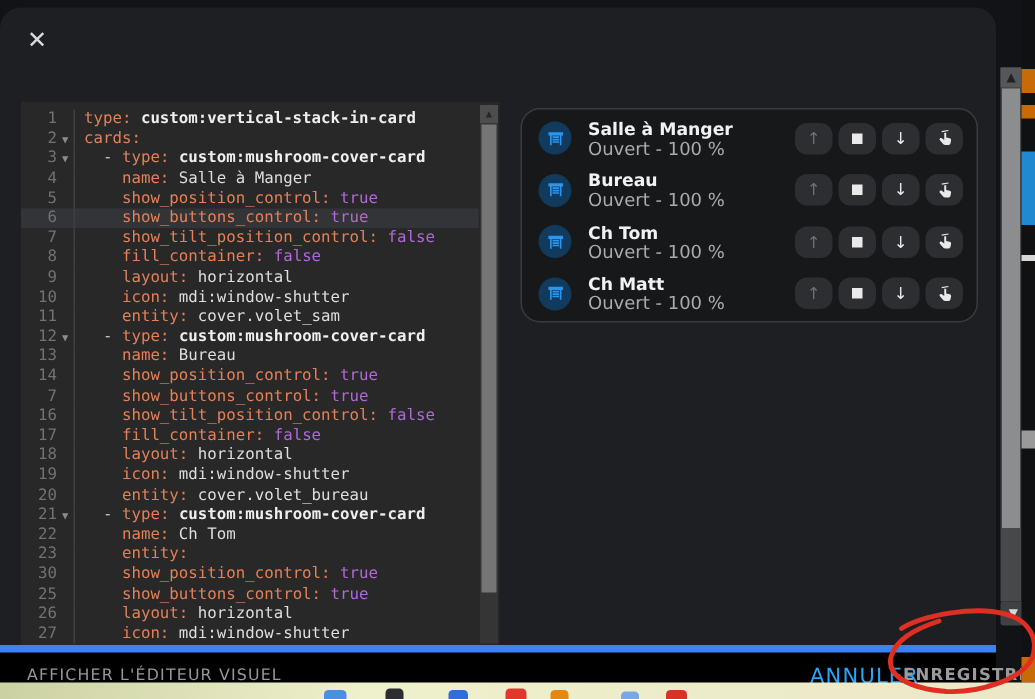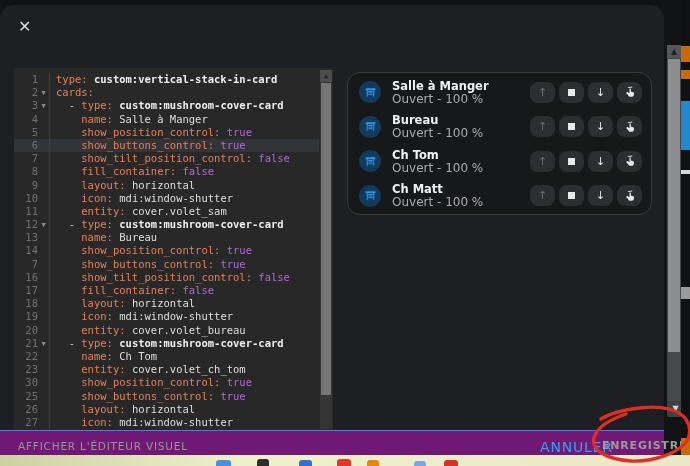--- a/index.html
+++ b/index.html
@@ -53,21 +53,21 @@
   .row .nm{font-size:11.5px;font-weight:bold;color:#f1f2f3;line-height:13px}
   .row .st{font-size:12px;color:#a9abad;line-height:12px}
   .row .btns{display:flex;gap:4px;flex:none;margin-right:2px}
   .cbtn{width:25px;height:21px;border-radius:8px;background:var(--bg-btn);color:#e9e9e9;
     display:flex;align-items:center;justify-content:center;font-size:11px;cursor:pointer}
   .cbtn.dis{color:#6d6f72}
   .cbtn .sq{width:7px;height:7px;background:currentColor}
   .cbtn svg{width:12px;height:12px}
 
   
-  #footer{left:0;top:425px;width:664px;height:30px;background:#701a75;border-top:1px solid #3b82f6}
+  #footer{left:0;top:425px;width:664px;height:30px;background:#000000;border-top:5px solid #3b82f6}
   #visual-editor-link{left:18px;top:9px;font-size:10.5px;font-weight:500;color:#96989b;
     letter-spacing:.8px;cursor:pointer}
   #cancel-btn{left:540px;top:8px;font-size:14px;font-weight:normal;color:var(--c-accent);
     letter-spacing:.8px;cursor:pointer}
   #save-btn{left:602px;top:8px;font-size:11px;font-weight:bold;color:#9a9b9d;
     letter-spacing:.8px;cursor:pointer}
 
   
   #pg-scroll{left:667px;top:45px;width:14px;height:356px;background:#46484a}
   #pg-up{left:0;top:0;width:14px;height:13px;background:#55575a;color:#222;font-size:8px;
@@ -116,21 +116,21 @@
           <div class="cm-line"><span class="ln">13</span><span class="fold"></span><span class="gut-b"></span><span class="tk-s">    </span><span class="tk-k">name:</span><span class="tk-s"> </span><span class="tk-v">Bureau</span></div>
           <div class="cm-line"><span class="ln">14</span><span class="fold"></span><span class="gut-b"></span><span class="tk-s">    </span><span class="tk-k">show_position_control:</span><span class="tk-s"> </span><span class="tk-t">true</span></div>
           <div class="cm-line"><span class="ln">7</span><span class="fold"></span><span class="gut-b"></span><span class="tk-s">    </span><span class="tk-k">show_buttons_control:</span><span class="tk-s"> </span><span class="tk-t">true</span></div>
           <div class="cm-line"><span class="ln">16</span><span class="fold"></span><span class="gut-b"></span><span class="tk-s">    </span><span class="tk-k">show_tilt_position_control:</span><span class="tk-s"> </span><span class="tk-t">false</span></div>
           <div class="cm-line"><span class="ln">17</span><span class="fold"></span><span class="gut-b"></span><span class="tk-s">    </span><span class="tk-k">fill_container:</span><span class="tk-s"> </span><span class="tk-t">false</span></div>
           <div class="cm-line"><span class="ln">18</span><span class="fold"></span><span class="gut-b"></span><span class="tk-s">    </span><span class="tk-k">layout:</span><span class="tk-s"> </span><span class="tk-v">horizontal</span></div>
           <div class="cm-line"><span class="ln">19</span><span class="fold"></span><span class="gut-b"></span><span class="tk-s">    </span><span class="tk-k">icon:</span><span class="tk-s"> </span><span class="tk-v">mdi:window-shutter</span></div>
           <div class="cm-line"><span class="ln">20</span><span class="fold"></span><span class="gut-b"></span><span class="tk-s">    </span><span class="tk-k">entity:</span><span class="tk-s"> </span><span class="tk-v">cover.volet_bureau</span></div>
           <div class="cm-line"><span class="ln">21</span><span class="fold">▼</span><span class="gut-b"></span><span class="tk-s">  </span><span class="tk-d">- </span><span class="tk-k">type:</span><span class="tk-s"> </span><span class="tk-w">custom:mushroom-cover-card</span></div>
           <div class="cm-line"><span class="ln">22</span><span class="fold"></span><span class="gut-b"></span><span class="tk-s">    </span><span class="tk-k">name:</span><span class="tk-s"> </span><span class="tk-v">Ch Tom</span></div>
-          <div class="cm-line"><span class="ln">23</span><span class="fold"></span><span class="gut-b"></span><span class="tk-s">    </span><span class="tk-k">entity:</span><span class="tk-s"> </span><span class="tk-v">cover.volet_ch_tom</span></div>
+          <div class="cm-line"><span class="ln">23</span><span class="fold"></span><span class="gut-b"></span><span class="tk-s">    </span><span class="tk-k">entity:</span><span class="tk-s"> </span></div>
           <div class="cm-line"><span class="ln">30</span><span class="fold"></span><span class="gut-b"></span><span class="tk-s">    </span><span class="tk-k">show_position_control:</span><span class="tk-s"> </span><span class="tk-t">true</span></div>
           <div class="cm-line"><span class="ln">25</span><span class="fold"></span><span class="gut-b"></span><span class="tk-s">    </span><span class="tk-k">show_buttons_control:</span><span class="tk-s"> </span><span class="tk-t">true</span></div>
           <div class="cm-line"><span class="ln">26</span><span class="fold"></span><span class="gut-b"></span><span class="tk-s">    </span><span class="tk-k">layout:</span><span class="tk-s"> </span><span class="tk-v">horizontal</span></div>
           <div class="cm-line"><span class="ln">27</span><span class="fold"></span><span class="gut-b"></span><span class="tk-s">    </span><span class="tk-k">icon:</span><span class="tk-s"> </span><span class="tk-v">mdi:window-shutter</span></div>
         </div>
       <div id="ed-scroll" class="abs">
         <div id="ed-up" class="abs">▲</div>
         <div id="ed-thumb" class="abs"></div>
       </div>
     </div>

